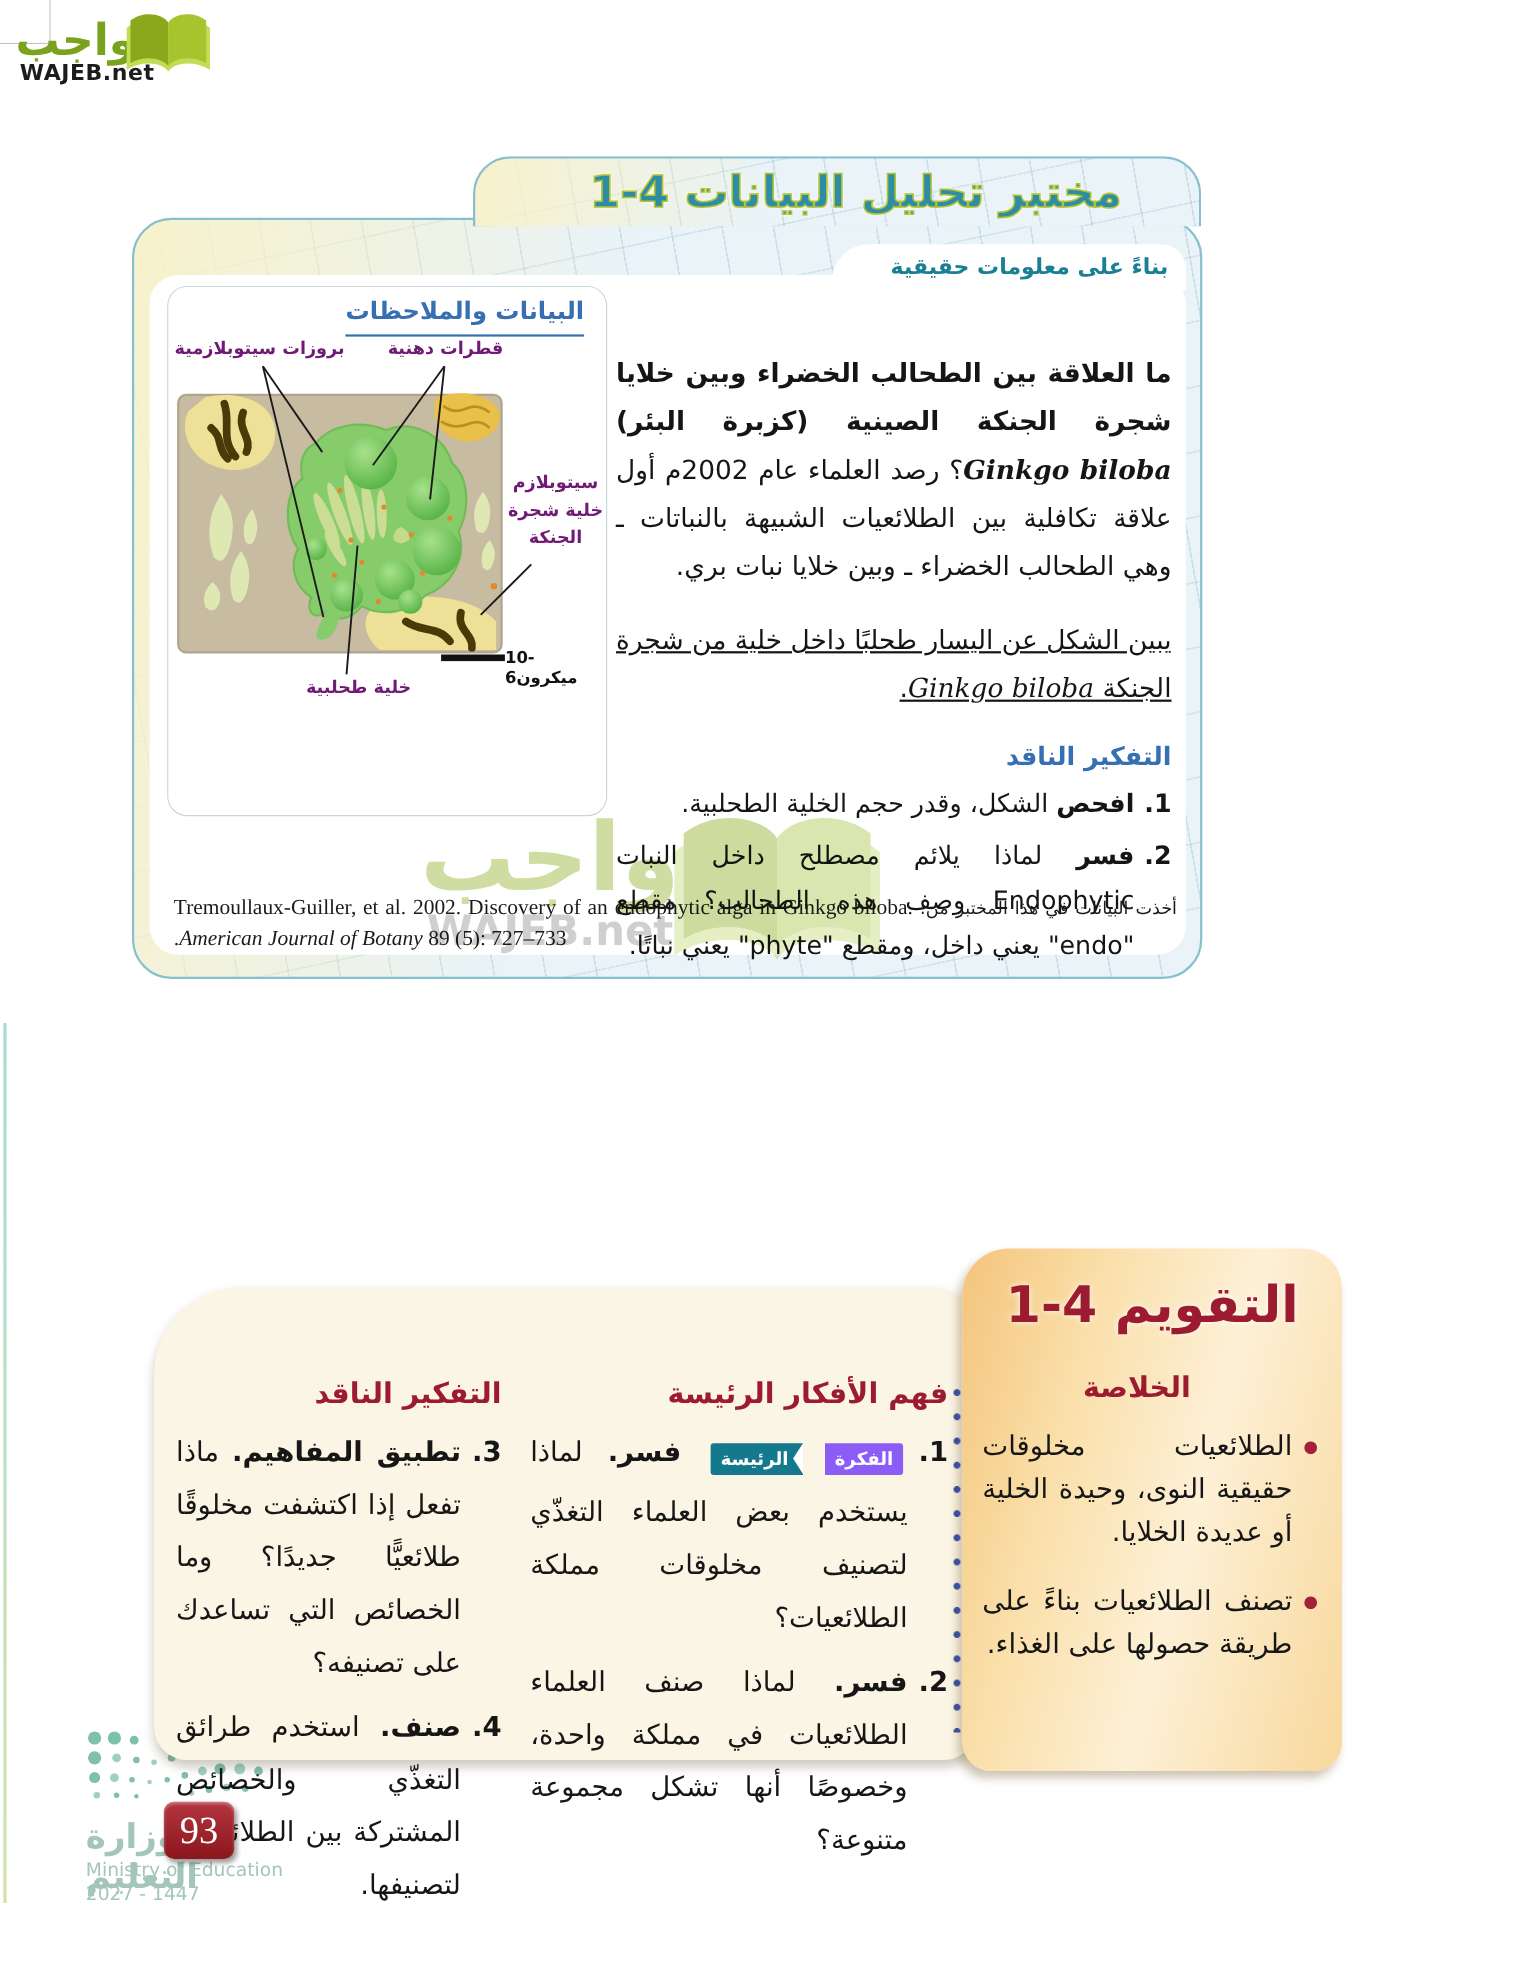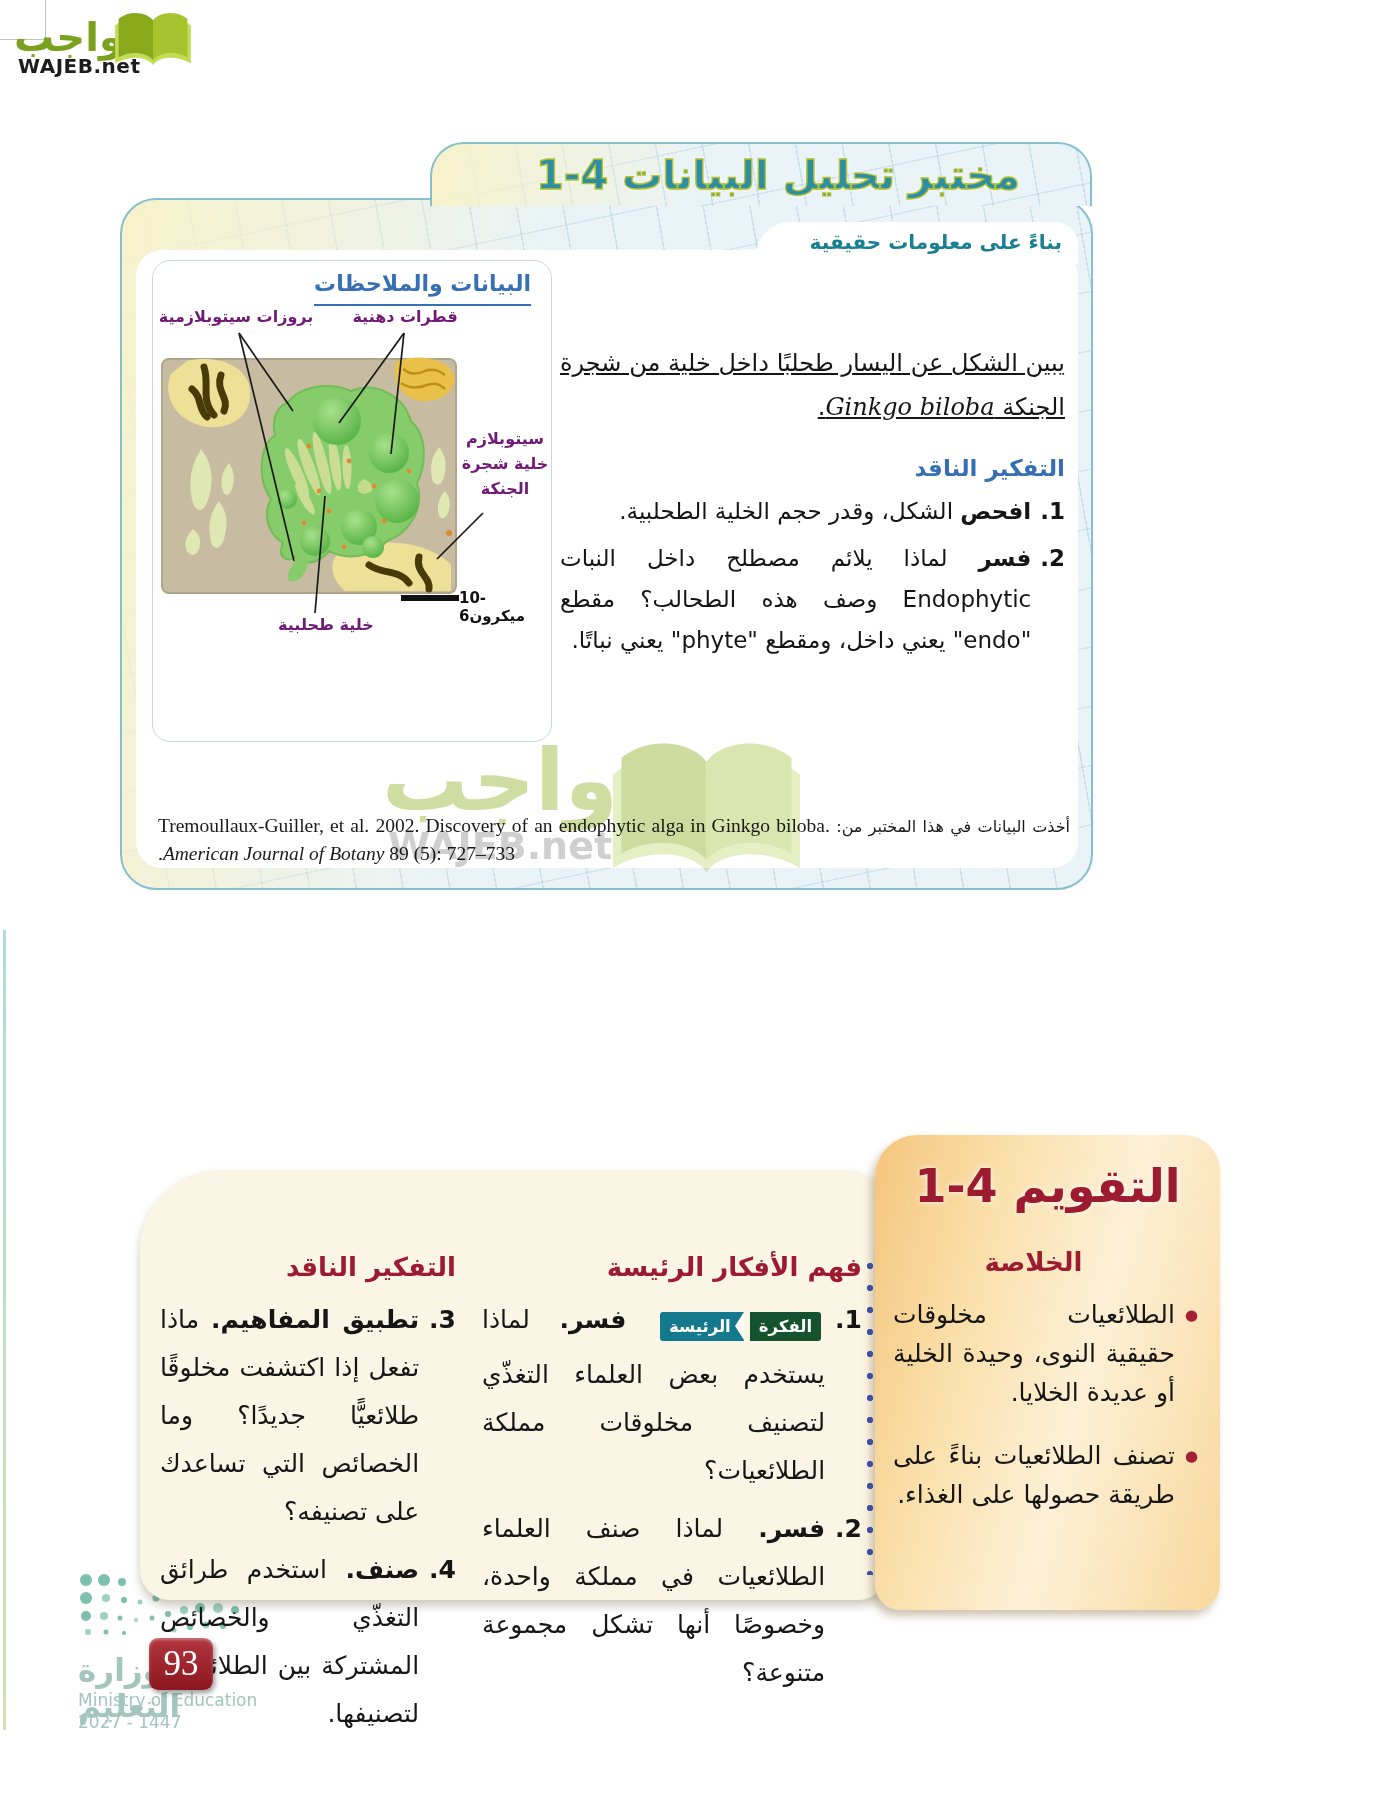--- a/index.html
+++ b/index.html
@@ -107,21 +107,21 @@
   .aitem .num { font-weight:bold; flex:0 0 auto; }
   .lead { font-weight:bold; }
 
   .mi-badge { display:inline-flex; direction:ltr; vertical-align:-4px; height:39px; margin:0 4px; }
   .mi-badge .bseg { display:inline-flex; align-items:center; padding:0 9px; color:#fff;
                     font-size:16.5px; font-weight:bold; height:29px; }
   .bseg.teal { background:#15798d; border-radius:3px 0 0 3px; position:relative; padding-right:13px; }
   .bseg.teal::after { content:""; position:absolute; right:0; top:0; width:0; height:0;
                       border-top:14.5px solid transparent; border-bottom:14.5px solid transparent;
                       border-right:9px solid #fff; }
-  .bseg.orange { background:#14532d; border-radius:0 3px 3px 0; margin-left:6px; }
+  .bseg.orange { background:#8b5cf6; border-radius:0 3px 3px 0; margin-left:20px; }
 
   .dots-divider { position:absolute; left:866px; top:1255px; width:8px; height:320px; z-index:4;
                   background-image:radial-gradient(circle,#3d4f9c 2.8px, transparent 3.4px);
                   background-size:8px 22px; background-repeat:repeat-y; }
 
   
   .ministry-dots { position:absolute; left:78px; top:1572px; }
   .page-badge { position:absolute; left:149px; top:1638px; width:64px; height:52px; z-index:3;
                 background:linear-gradient(#b23540,#8c161d); border-radius:9px;
                 box-shadow:2px 3px 5px rgba(0,0,0,.4), inset 0 2px 3px rgba(255,255,255,.35);
@@ -240,20 +240,23 @@
         <path d="M86 72 L141 300"></path>
         <path d="M251 72 L186 162"></path>
         <path d="M251 72 L238 193"></path>
         <path d="M330 252 L284 298"></path>
         <path d="M162 352 L172 235"></path>
       </g>
     </svg>
   </div>
 
   <div class="lab-text">
+    <p>
+      <b>ما العلاقة بين الطحالب الخضراء وبين خلايا شجرة الجنكة الصينية (كزبرة البئر) </b><span class="species sp-bold">Ginkgo biloba</span><span>؟ رصد العلماء عام 2002م أول علاقة تكافلية بين الطلائعيات الشبيهة بالنباتات ـ وهي الطحالب الخضراء ـ وبين خلايا نبات بري.</span>
+    </p>
     <p class="p-caption">
       <span>يبين الشكل عن اليسار طحلبًا داخل خلية من شجرة الجنكة </span><span class="species">Ginkgo biloba</span><span>.</span>
     </p>
     <div class="h-blue">التفكير الناقد</div>
     <div class="qlist">
       <div class="qitem">
         <span class="num">1.</span>
         <span><b class="lead">افحص</b><span> الشكل، وقدر حجم الخلية الطحلبية.</span></span>
       </div>
       <div class="qitem">

